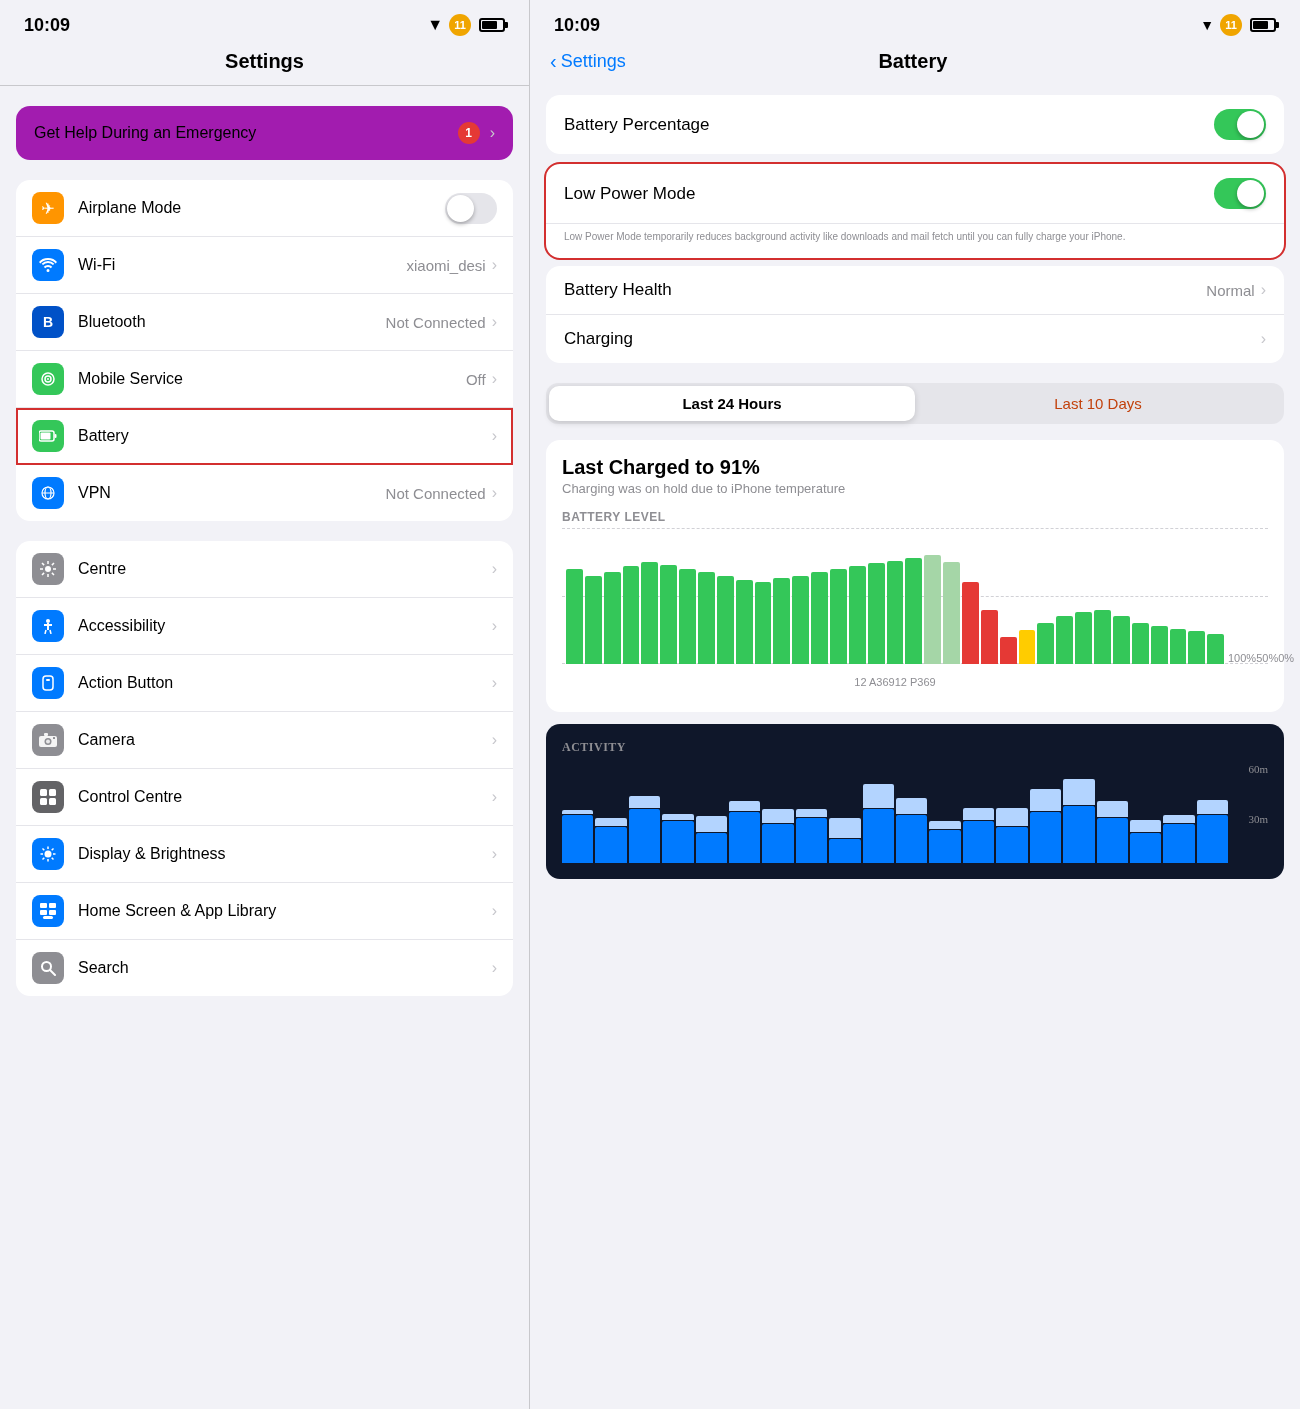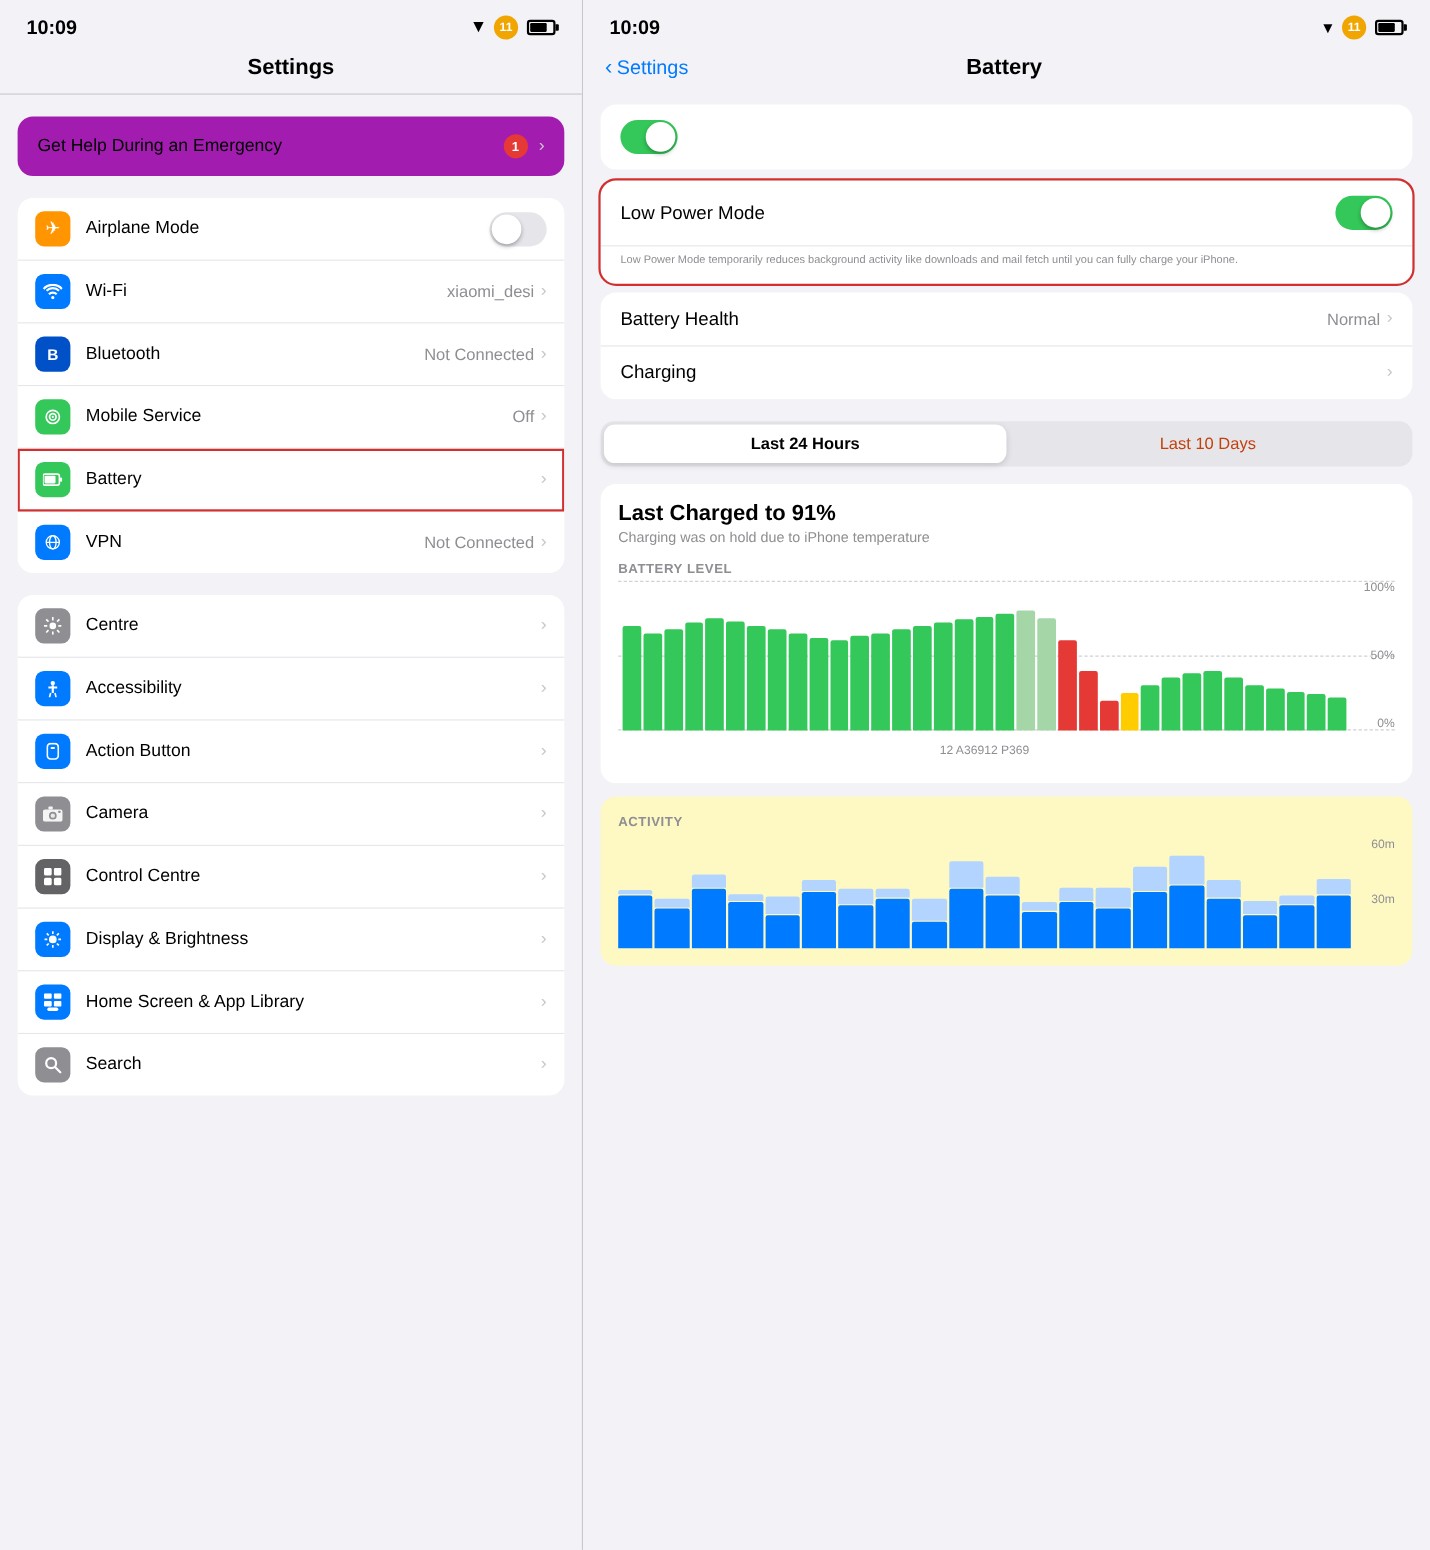--- a/index.html
+++ b/index.html
@@ -404,21 +404,21 @@
       border-radius: 2px 2px 0 0;
     }
 
     .chart-y-labels {
       position: absolute;
       right: 0;
       top: 0;
       bottom: 24px;
       width: 40px;
       display: flex;
-      flex-direction: column;
+      flex-direction: row;
       justify-content: space-between;
       align-items: flex-end;
     }
     .y-label {
       font-size: 11px;
       color: #8e8e93;
     }
     .chart-x-labels {
       position: absolute;
       bottom: 0;
@@ -428,23 +428,24 @@
       justify-content: center;
       padding: 0 4px;
     }
     .x-label {
       font-size: 11px;
       color: #8e8e93;
     }
 
     
     .activity-chart {
-      background: #fef9c3;
+      background: #0f172a;
       border-radius: 14px;
       padding: 16px;
+      font-family: Liberation Serif, serif;
     }
     .activity-bars-area {
       height: 100px;
       display: flex;
       align-items: flex-end;
       gap: 2px;
     }
     .act-y-axis {
       position: absolute;
       right: 0;
@@ -691,20 +692,21 @@
       <span>Settings</span>
     </div>
     <span class="nav-title">Battery</span>
     <div class="nav-spacer"></div>
   </div>
 
   <div class="right-content">
 
     <div class="battery-pct-card">
       <div class="batt-row">
+        <span class="batt-row-label">Battery Percentage</span>
         <div class="toggle-on"></div>
       </div>
     </div>
 
     <div class="low-power-card">
       <div class="batt-row">
         <span class="batt-row-label">Low Power Mode</span>
         <div class="toggle-on"></div>
       </div>
       <p class="low-power-desc">Low Power Mode temporarily reduces background activity like downloads and mail fetch until you can fully charge your iPhone.</p>

